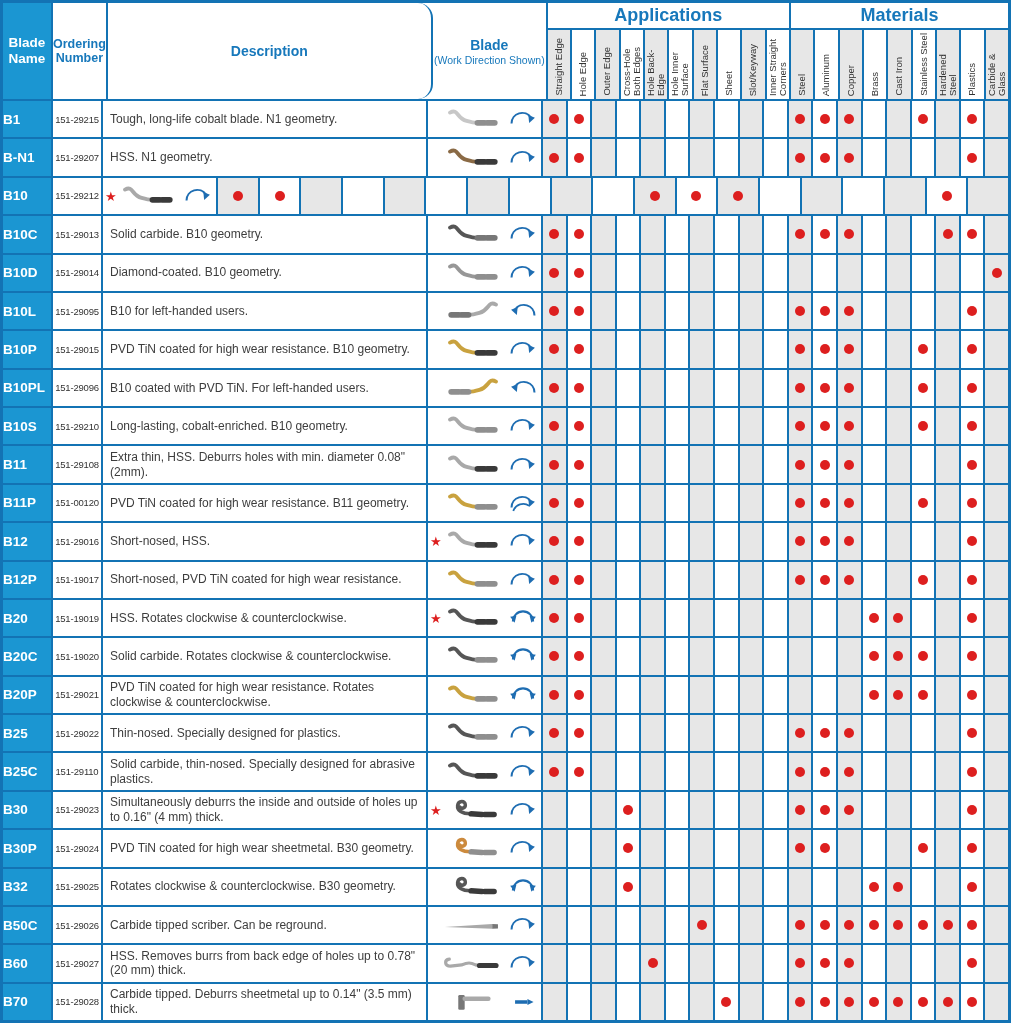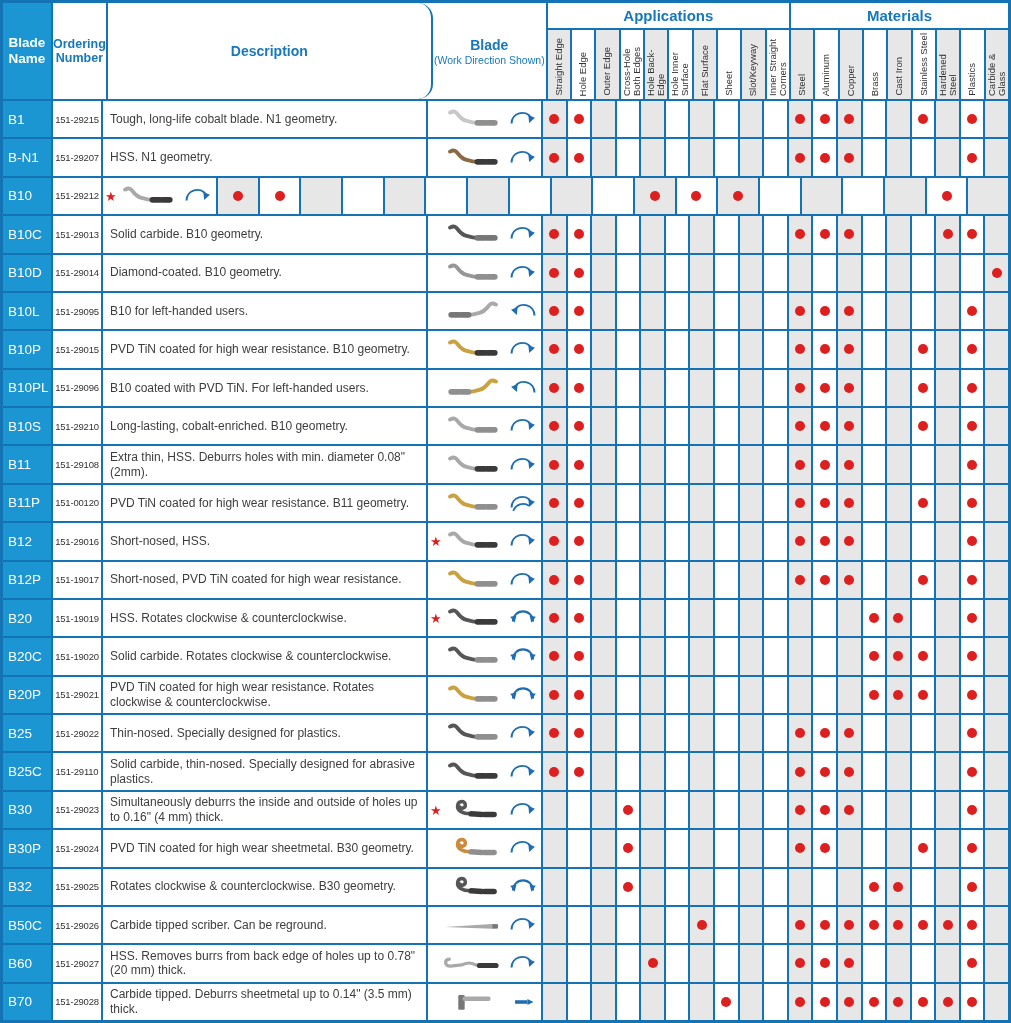--- a/index.html
+++ b/index.html
@@ -12,36 +12,36 @@
   .header{flex:0 0 96px;display:flex;border-bottom:2px solid var(--border);}
   .hcell{box-sizing:border-box;border-right:2px solid var(--border);display:flex;flex-direction:column;align-items:center;justify-content:center;text-align:center;}
   .h-name{flex:0 0 50px;background:var(--hblue);color:#fff;font-weight:bold;font-size:13.5px;line-height:1.15;}
   .h-order{flex:0 0 50px;color:var(--tblue);font-weight:bold;font-size:12.5px;line-height:1.15;}
   .h-desc{flex:0 0 325px;color:var(--tblue);font-weight:bold;font-size:14px;border-radius:15px;}
   .h-blade{flex:0 0 115px;color:var(--tblue);}
   .h-blade .b1{font-weight:bold;font-size:14px;}
   .h-blade .b2{font-size:10.5px;margin-top:1px;}
   .h-grid{flex:1;display:flex;flex-direction:column;}
   .group-row{flex:0 0 25px;display:flex;border-bottom:2px solid var(--border);}
-  .group{display:flex;align-items:center;justify-content:center;color:var(--tblue);font-weight:bold;font-size:15px;box-sizing:border-box;}
+  .group{display:flex;align-items:center;justify-content:center;color:var(--tblue);font-weight:bold;font-size:18px;box-sizing:border-box;}
   .g-apps{flex:10;border-right:2px solid var(--border);}
   .g-mats{flex:9;}
   .collabels{flex:1;display:flex;}
   .collabel{flex:1;box-sizing:border-box;border-right:2px solid var(--border);display:flex;align-items:flex-end;justify-content:center;padding-bottom:3px;overflow:hidden;}
   .collabel:last-child,.hcell.last,.c-dot:last-child{border-right:none;}
   .collabel span{
     writing-mode:vertical-rl;transform:rotate(180deg);
     font-size:9.5px;line-height:1.08;color:#333;white-space:normal;max-height:66px;
   }
   .shaded{background:var(--stripe);}
   .rows{flex:1;display:flex;flex-direction:column;}
   .trow{flex:1;display:flex;border-bottom:2px solid var(--border);min-height:0;}
   .trow:last-child{border-bottom:none;}
   .cc{box-sizing:border-box;border-right:2px solid var(--border);}
-  .c-name{flex:0 0 50px;background:var(--hblue);color:#fff;font-weight:normal;font-size:13.5px;display:flex;align-items:center;padding-left:5px;}
+  .c-name{flex:0 0 50px;background:var(--hblue);color:#fff;font-weight:bold;font-size:13.5px;display:flex;align-items:center;}
   .c-order{flex:0 0 50px;font-size:9.5px;color:#333;display:flex;align-items:center;justify-content:center;letter-spacing:-0.2px;}
   .c-desc{flex:0 0 325px;font-size:12px;color:#3d3d3d;display:flex;flex-direction:column;justify-content:center;padding:2px 7px;line-height:1.22;}
   .c-desc .d2{font-weight:bold;}
   .c-blade{flex:0 0 115px;display:flex;align-items:center;position:relative;padding:0 3px 0 13px;}
   .star{position:absolute;left:2px;top:50%;transform:translateY(-50%);color:var(--red);font-size:13px;line-height:1;}
   .bladeimg{width:64px;height:30px;flex:0 0 auto;}
   .arrowimg{width:30px;height:24px;margin-left:auto;flex:0 0 auto;}
   .dotgrid{flex:1;display:flex;}
   .c-dot{flex:1;display:flex;align-items:center;justify-content:center;}
   .dot{width:10px;height:10px;border-radius:50%;background:var(--red);}

